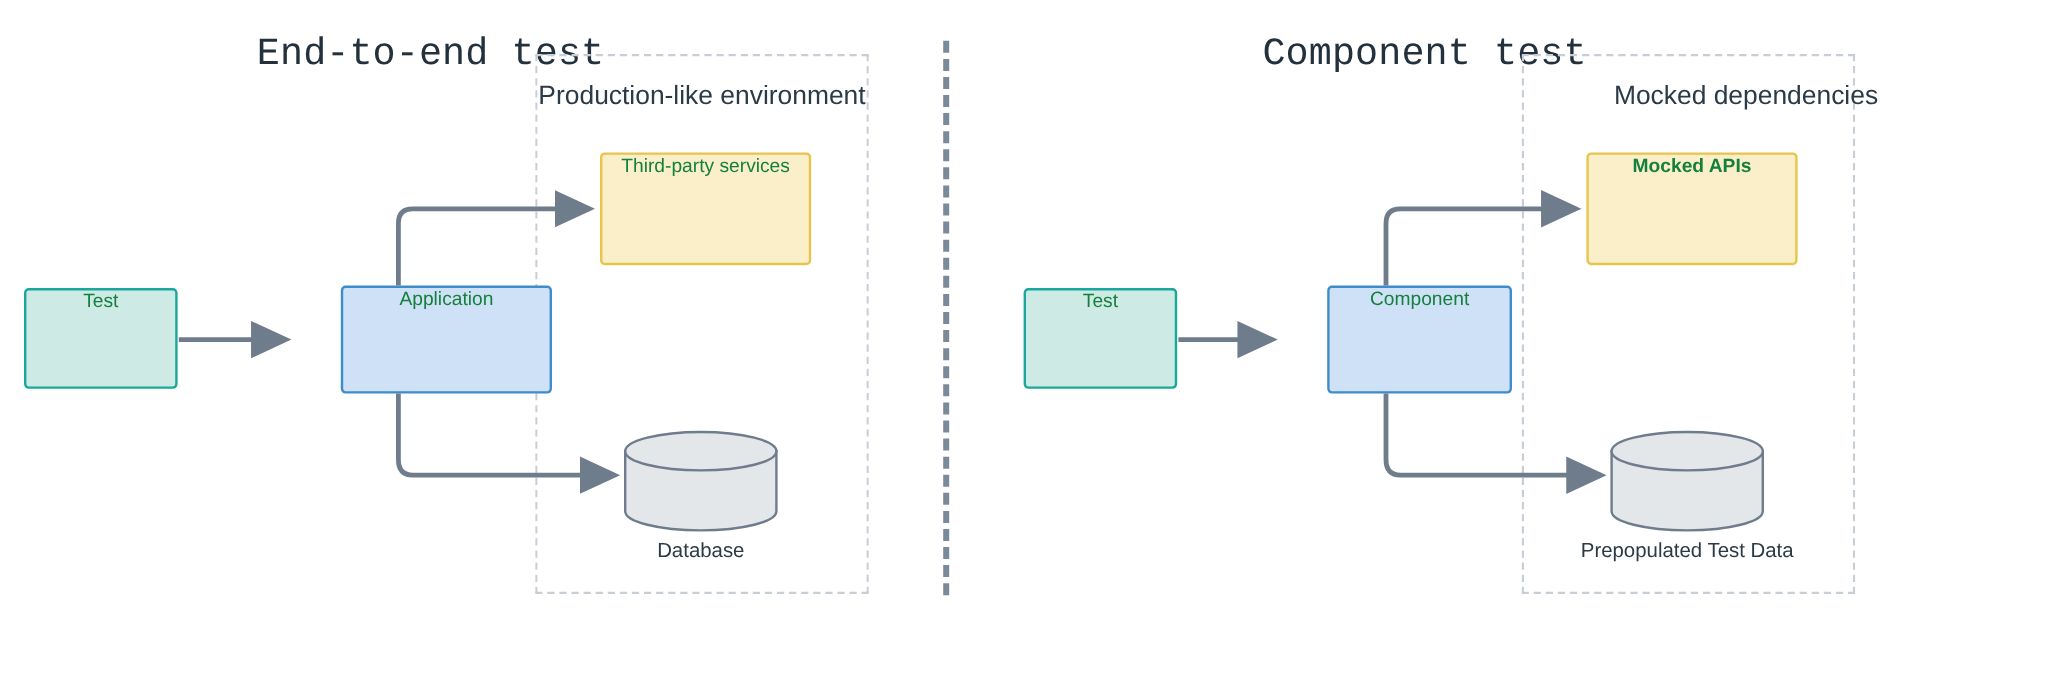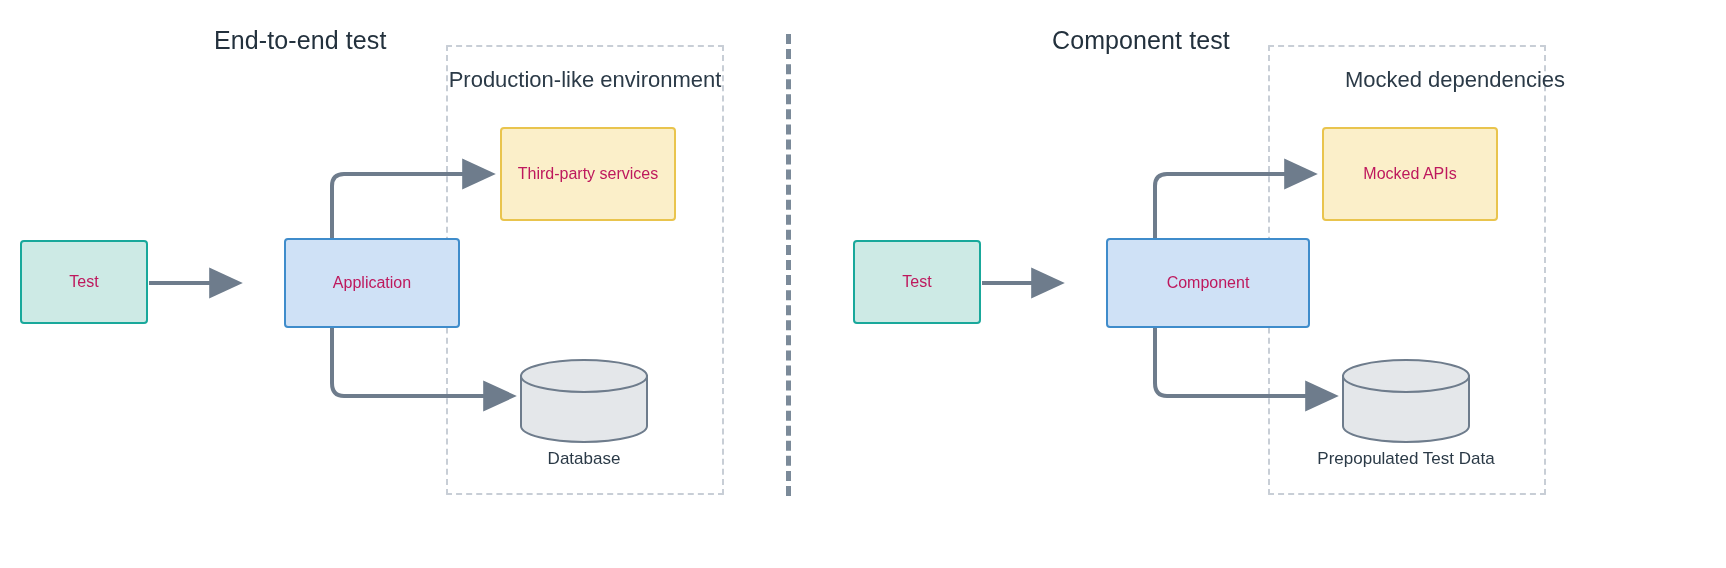--- a/index.html
+++ b/index.html
@@ -13,48 +13,48 @@
   }
   #canvas {
     position: relative;
     width: 1726px;
     height: 568px;
     background: #ffffff;
     overflow: hidden;
   }
   .panel-title {
     position: absolute;
-    font-size: 25px;
+    font-size: 32px;
     font-weight: 400;
     color: #23313d;
     white-space: nowrap;
     letter-spacing: 0.1px;
+    font-family: Liberation Mono, monospace;
   }
   .zone {
     position: absolute;
     border: 2px dashed #c8ced6;
     border-radius: 1px;
     box-sizing: border-box;
     background: transparent;
   }
   .zone-title {
     position: absolute;
     font-size: 22px;
     color: #2b3a47;
     white-space: nowrap;
     text-align: center;
   }
   .node {
     position: absolute;
     box-sizing: border-box;
     display: flex;
-    align-items: center;
     justify-content: center;
     font-size: 16px;
-    color: #be185d;
+    color: #15803d;
     border-radius: 4px;
     text-align: center;
     line-height: 1.2;
   }
   .node-test {
     background: #cdeae5;
     border: 2px solid #19a89b;
   }
   .node-app {
     background: #cfe1f6;
@@ -133,25 +133,25 @@
 
   <div class="panel-title" style="left:1032px; top:26px;margin-left:20px;">Component test</div>
 
   <div class="zone" style="left:1268px; top:45px; width:278px; height:450px;"></div>
   <div class="zone-title" style="left:1316px; top:67px; width:278px;">Mocked dependencies</div>
 
   <div class="node node-test" style="left:853px; top:240px; width:128px; height:84px;">
     <span>Test</span>
   </div>
 
-  <div class="node node-app" style="left:1067px; top:238px; width:204px; height:90px;">
+  <div class="node node-app" style="left:1067px; top:238px; width:154px; height:90px;">
     <span>Component</span>
   </div>
 
-  <div class="node node-mock" style="left:1322px; top:127px; width:176px; height:94px;">
+  <div class="node node-mock" style="left:1322px; top:127px; width:176px; height:94px;font-weight:bold;">
     <span>Mocked APIs</span>
   </div>
 
   <svg class="db-shape" width="1726" height="568" aria-hidden="true">
     <g transform="translate(1343,360)">
       <path d="M0,16 L0,66 A63,16 0 0 0 126,66 L126,16 Z" fill="#e4e7ea" stroke="#6e7c8c" stroke-width="2"></path>
       <ellipse cx="63" cy="16" rx="63" ry="16" fill="#e4e7ea" stroke="#6e7c8c" stroke-width="2"></ellipse>
     </g>
   </svg>
   <div class="db-label" style="left:1276px; top:449px; width:260px;">Prepopulated Test Data</div>

